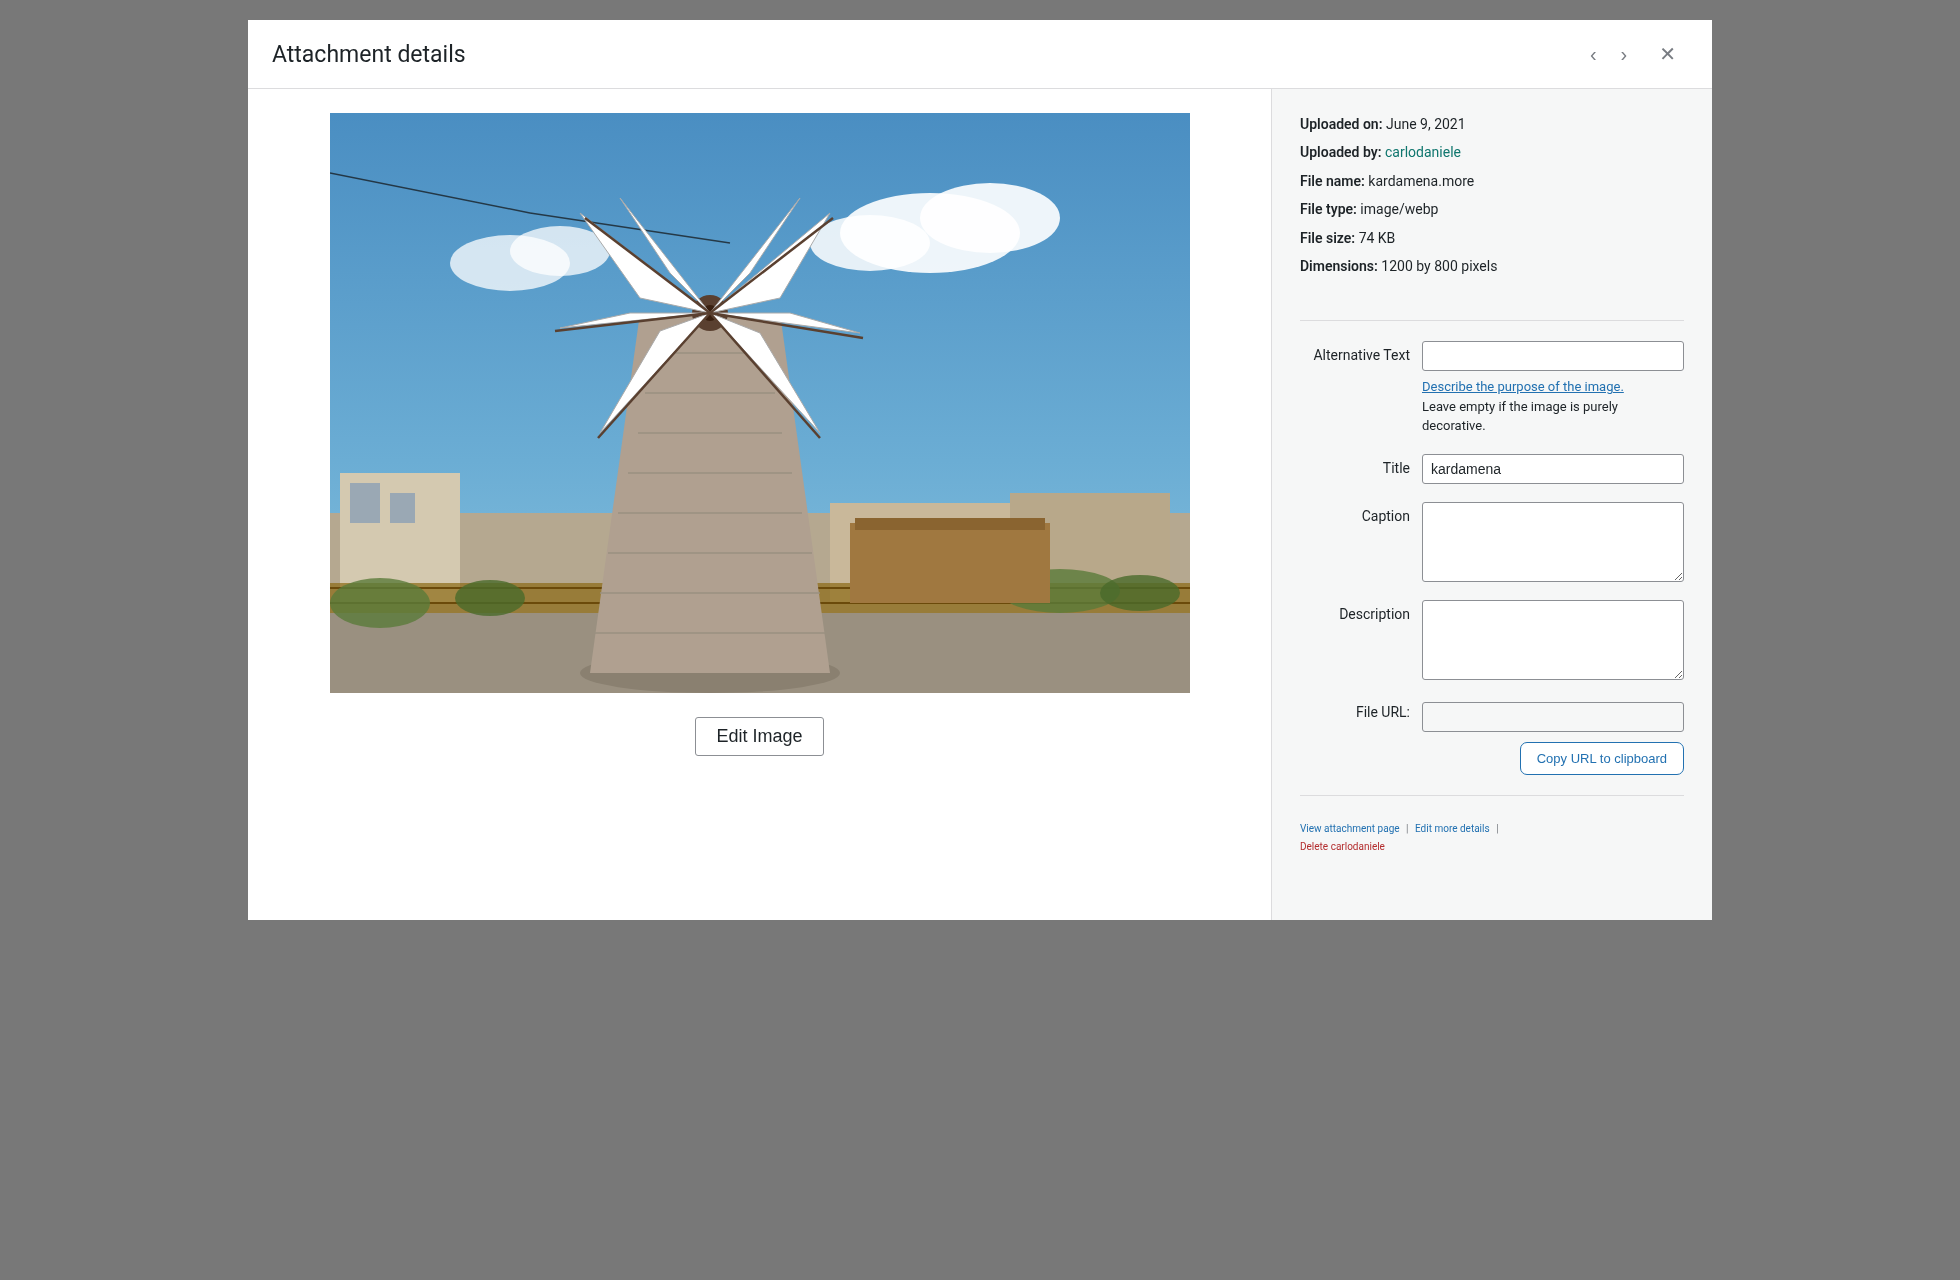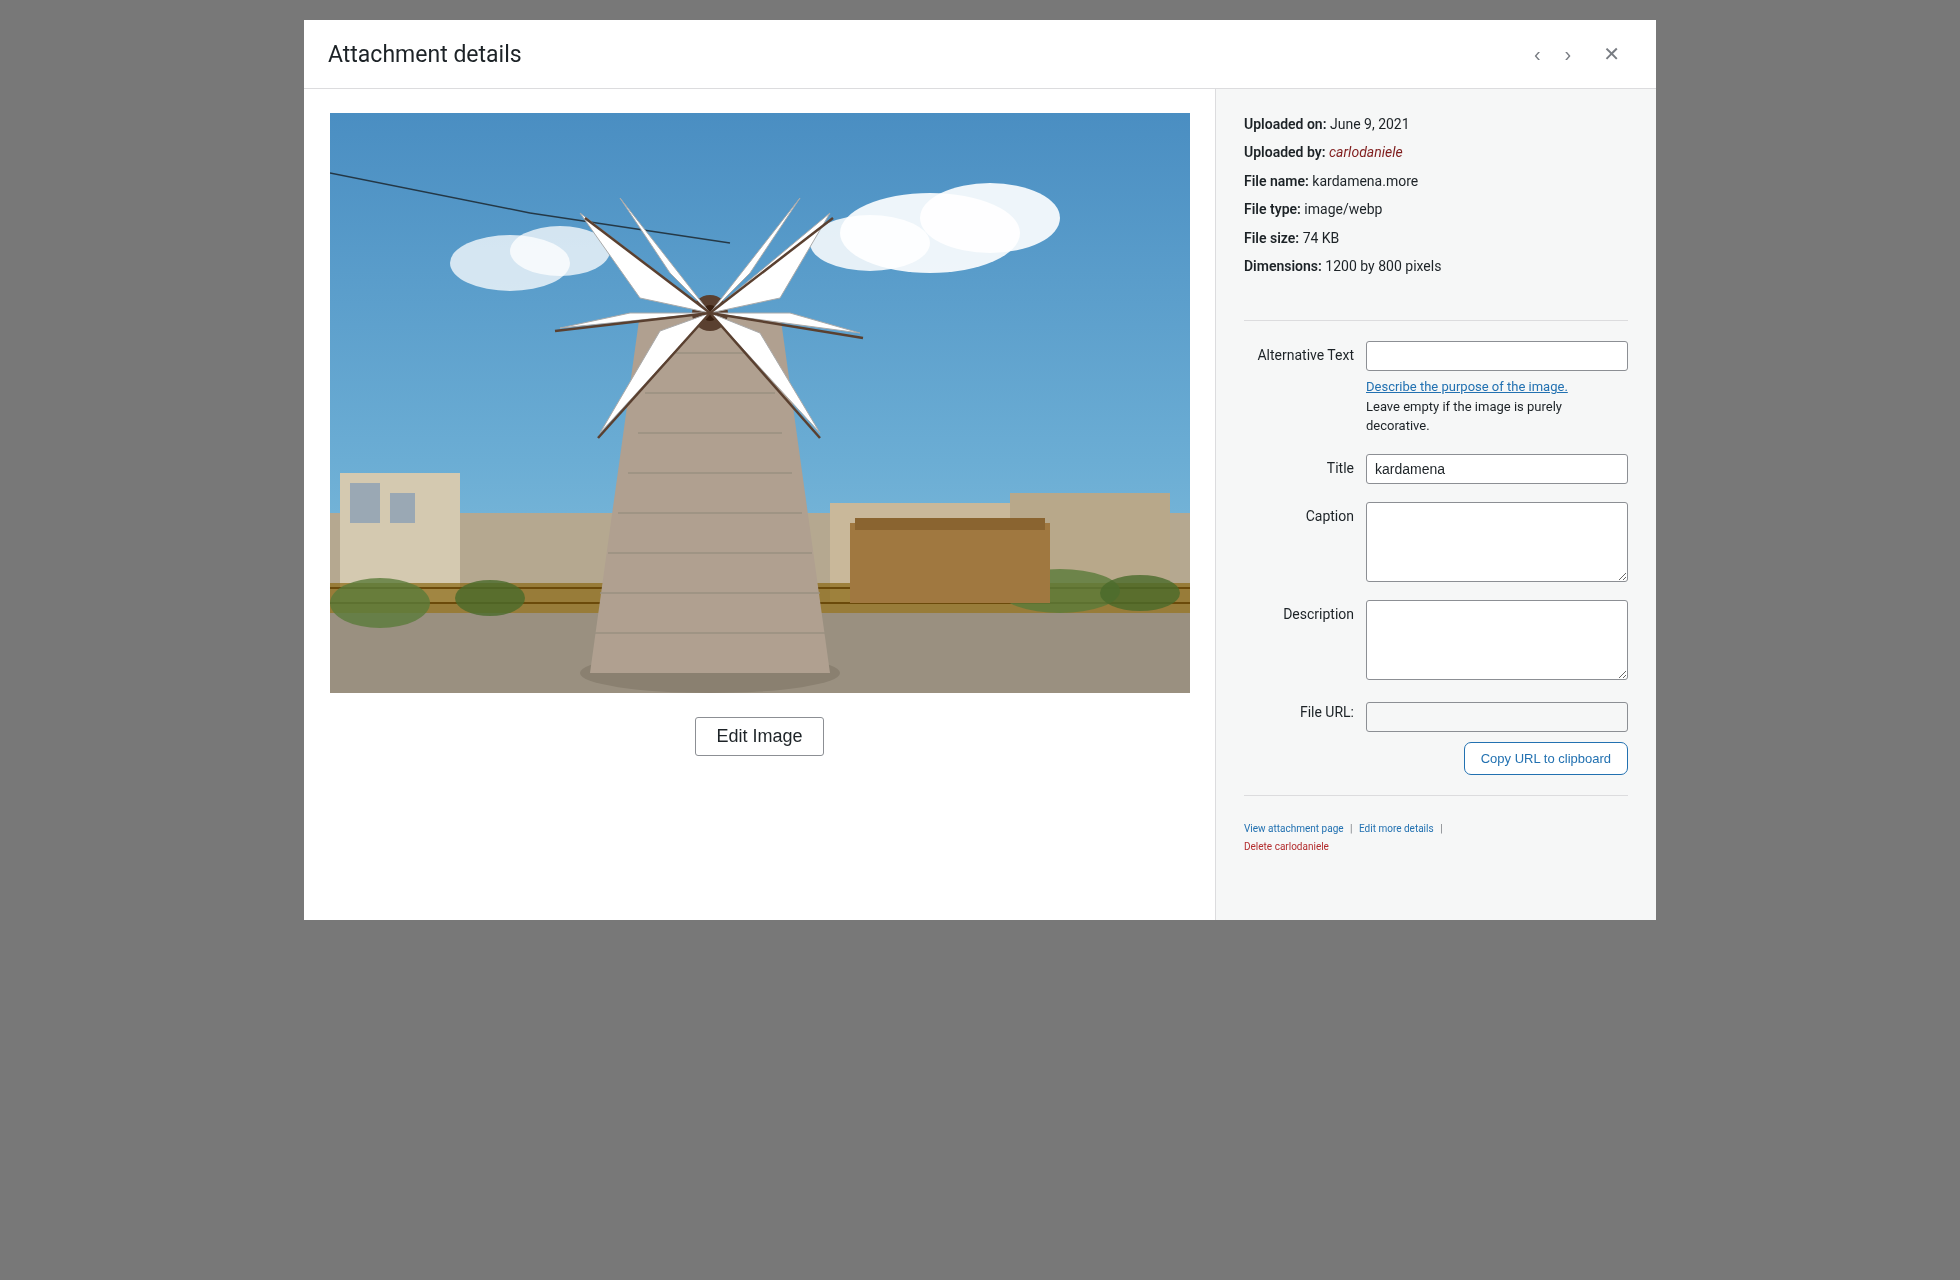--- a/index.html
+++ b/index.html
@@ -15,21 +15,21 @@
       inset: 0;
       background: rgba(0,0,0,0.5);
       display: flex;
       align-items: flex-start;
       justify-content: center;
       padding-top: 20px;
     }
 
     .modal {
       background: #fff;
-      width: 1352px;
+      width: 1464px;
       max-width: 98vw;
       min-height: 900px;
       position: relative;
       display: flex;
       flex-direction: column;
     }
 
     .modal-header {
       display: flex;
       align-items: center;
@@ -142,23 +142,22 @@
 
     .meta-row {
       margin-bottom: 6px;
       line-height: 1.6;
       color: #1d2327;
     }
     .meta-row strong {
       font-weight: 600;
     }
     .meta-link {
-      color: #7f1d1d;
+      color: #0f766e;
       text-decoration: none;
-      font-style: italic;
     }
 
     .form-section {
       display: flex;
       flex-direction: column;
       gap: 18px;
     }
 
     .form-row {
       display: flex;

